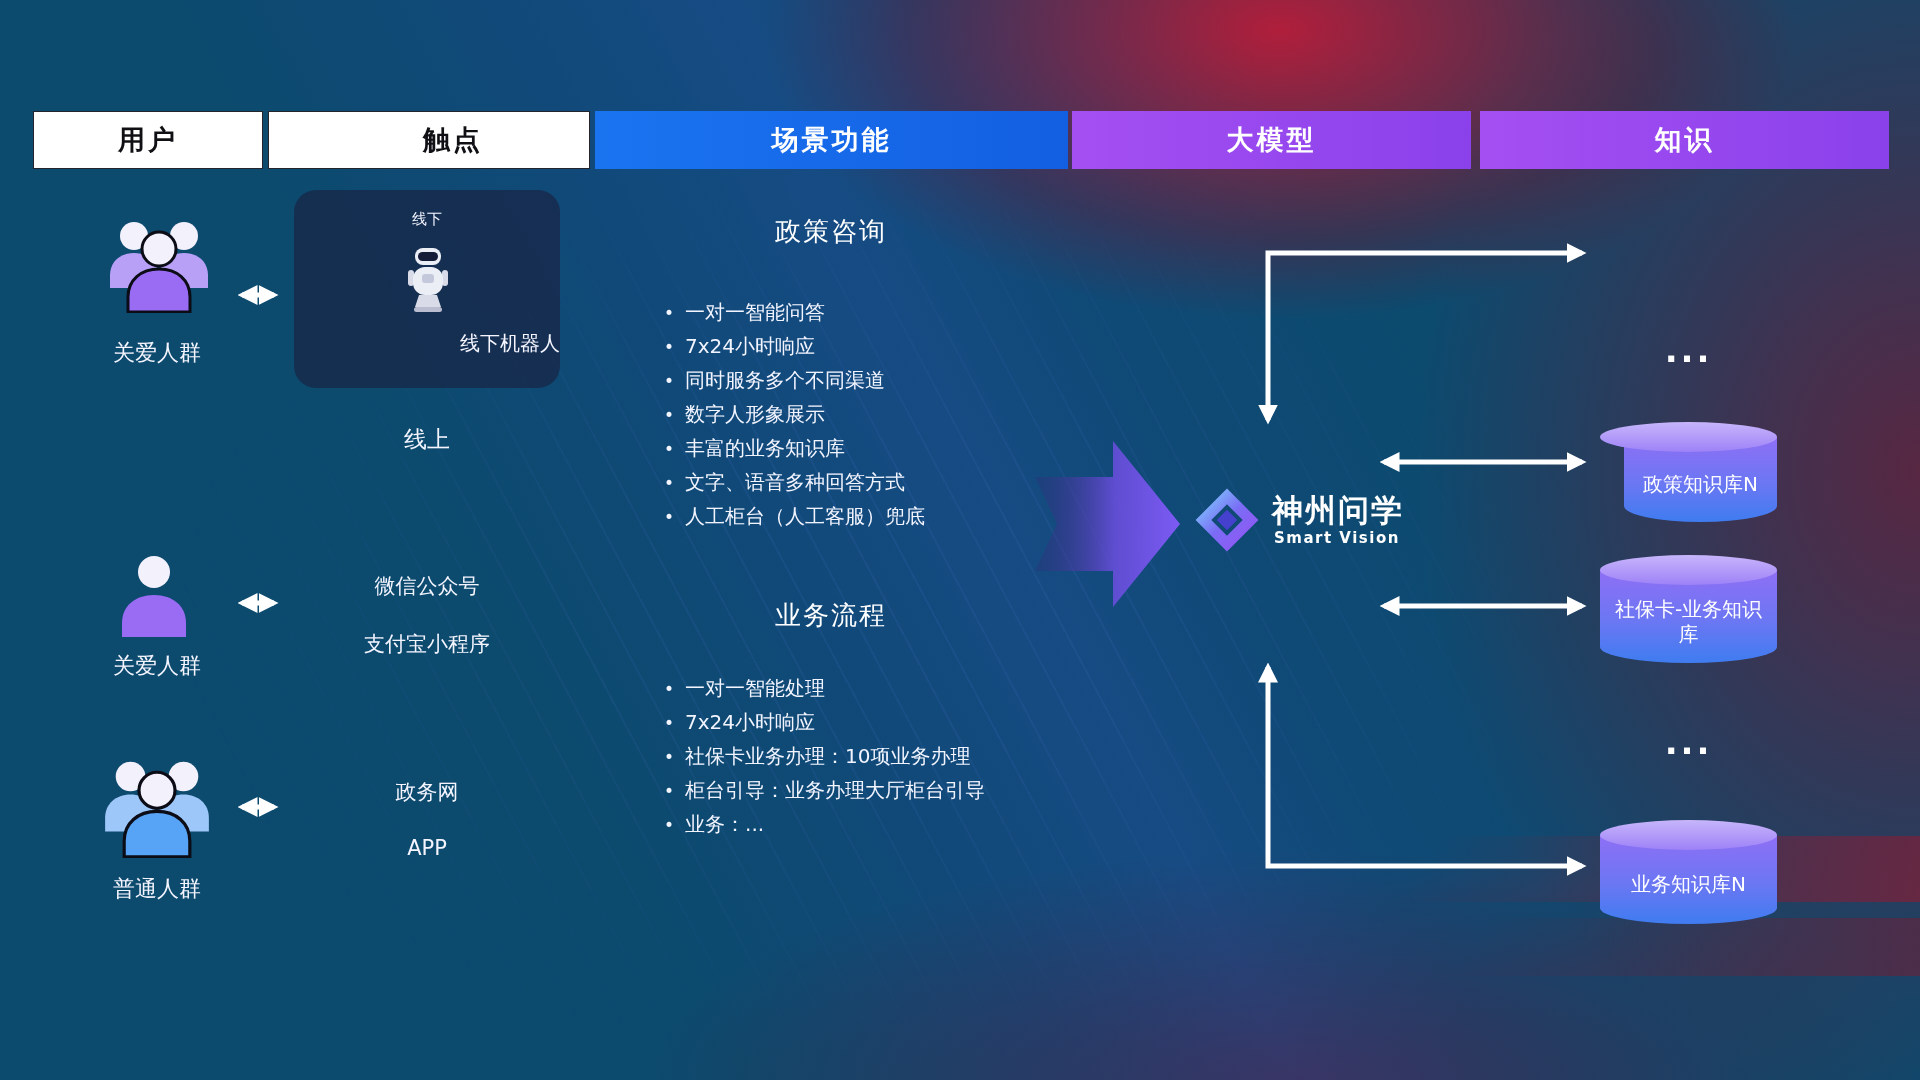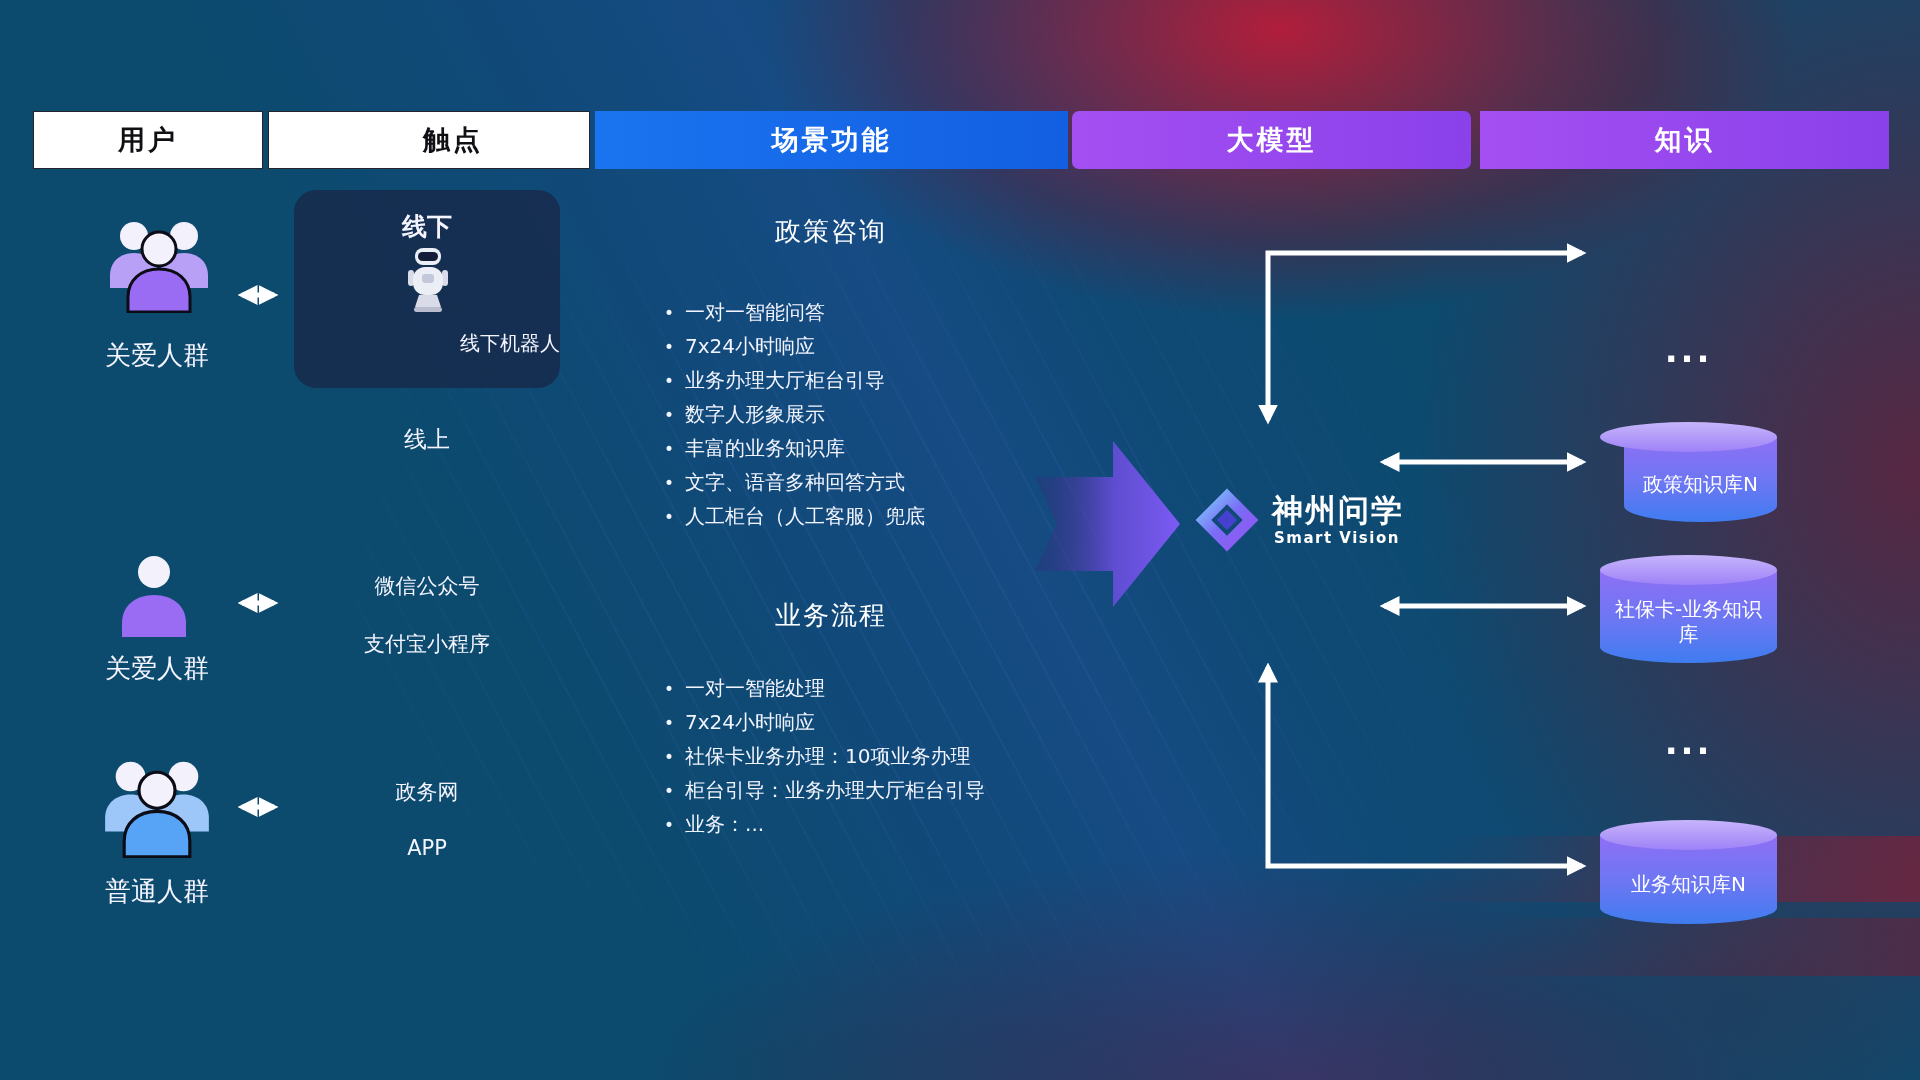--- a/index.html
+++ b/index.html
@@ -27,32 +27,32 @@
 
   
   .hdr { position:absolute; top:111px; height:58px; display:flex; align-items:center; justify-content:center;
          font-size:27px; font-weight:bold; letter-spacing:3px; }
   .hdr-white { background:#ffffff; color:#101014; border:1px solid #24242c; }
   .hdr-blue  { background:linear-gradient(90deg,#1a74f0,#135fe2); color:#fff; }
   .hdr-purp  { background:linear-gradient(90deg,#a44ff2,#8a41ea); color:#fff; }
   .hdr1 { left:33px;   width:230px; }
   .hdr2 { left:268px;  width:322px;padding-left:48px; }
   .hdr3 { left:595px;  width:473px; }
-  .hdr4 { left:1072px; width:399px;border-radius:7px; }
+  .hdr4 { left:1072px; width:399px; }
   .hdr5 { left:1480px; width:409px; }
 
   
   .usr-icon { position:absolute; }
-  .usr-lbl  { position:absolute; width:160px; text-align:center; font-size:26px; color:#f4f5ff; }
+  .usr-lbl  { position:absolute; width:160px; text-align:center; font-size:22px; color:#f4f5ff; }
   .harrow   { position:absolute; width:56px; height:26px; }
 
   
   .tp-card { position:absolute; left:294px; top:190px; width:266px; height:198px;
              background:rgba(26,30,62,.62); border-radius:22px; }
-  .tp-card-title { position:absolute; left:0; top:20px; width:100%; text-align:center; font-size:25px; color:#f4f5ff;font-weight:bold; }
+  .tp-card-title { position:absolute; left:0; top:20px; width:100%; text-align:center; font-size:15px; color:#f4f5ff; }
   .tp-robot { position:absolute; left:110px; top:56px; }
   .tp-card-cap { position:absolute; left:0; top:140px; width:100%; text-align:right; font-size:20px; color:#f4f5ff; }
   .tp-item { position:absolute; left:294px; width:266px; text-align:center; color:#f4f5ff; }
   .tp-online { top:424px; font-size:23px; }
   .tp-ch0 { top:572px; font-size:21px; }
   .tp-ch1 { top:630px; font-size:21px; }
   .tp-ch2 { top:778px; font-size:21px; }
   .tp-ch3 { top:836px; font-size:21px; }
 
   
@@ -196,21 +196,21 @@
   <div class="tp-item tp-online">线上</div>
   <div class="tp-item tp-ch0">微信公众号</div>
   <div class="tp-item tp-ch1">支付宝小程序</div>
   <div class="tp-item tp-ch2">政务网</div>
   <div class="tp-item tp-ch3">APP</div>
 
   <div class="sc-title sc-title1">政策咨询</div>
   <ul class="sc-list sc-list1">
     <li>一对一智能问答</li>
     <li>7x24小时响应</li>
-    <li>业务办理大厅柜台引导</li>
+    <li>同时服务多个不同渠道</li>
     <li>数字人形象展示</li>
     <li>丰富的业务知识库</li>
     <li>文字、语音多种回答方式</li>
     <li>人工柜台（人工客服）兜底</li>
   </ul>
   <div class="sc-title sc-title2">业务流程</div>
   <ul class="sc-list sc-list2">
     <li>一对一智能处理</li>
     <li>7x24小时响应</li>
     <li>社保卡业务办理：10项业务办理</li>

